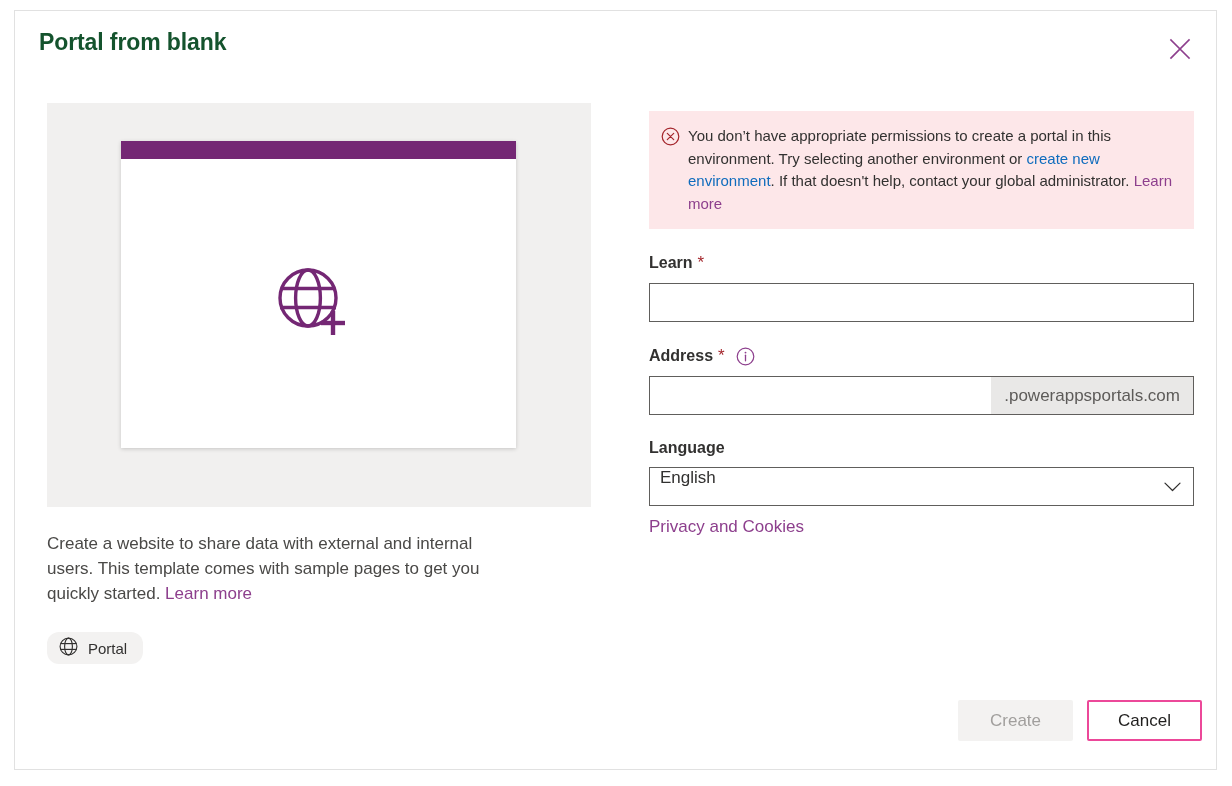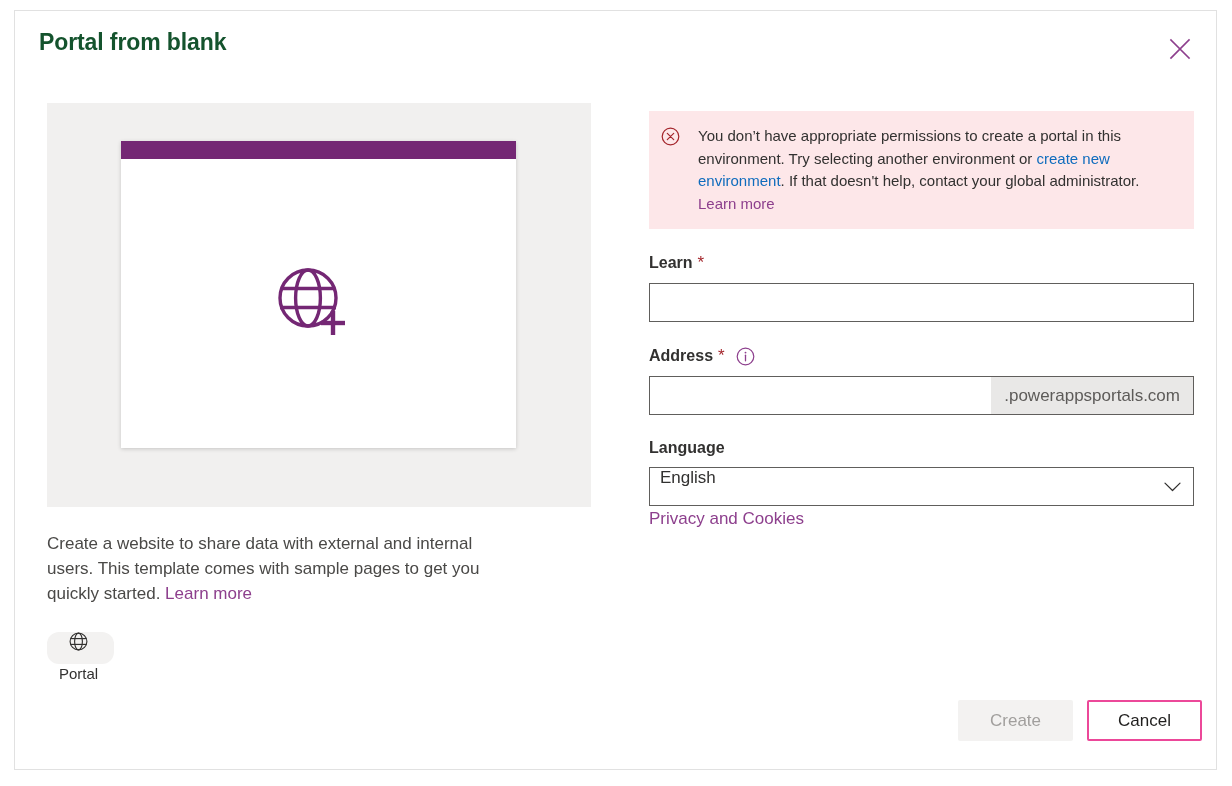--- a/index.html
+++ b/index.html
@@ -89,39 +89,38 @@
   .tag-chip {
     margin-top: 26px;
     display: inline-flex;
     align-items: center;
     gap: 10px;
     height: 32px;
     padding: 0 16px 0 12px;
     background: #f3f2f1;
     border-radius: 12px;
     cursor: default;
-    flex-direction: column;
   }
   .tag-chip .chip-label {
     font-size: 15px;
     color: #323130;
   }
 
   
   .right-pane {
     position: absolute;
     left: 634px; top: 100px;
     width: 545px;
   }
 
   .error-banner {
     display: flex;
     background: #fde7e9;
     padding: 14px 14px 14px 12px;
-    gap: 18px;
+    gap: 8px;
     width: 545px;
   }
   .error-banner .banner-icon { flex: 0 0 auto; padding-top: 2px; }
   .error-banner .banner-text {
     font-size: 15px;
     line-height: 22.5px;
     color: #323130;
   }
   .error-banner .env-link {
     color: #0f6cbd;
@@ -224,21 +223,21 @@
     color: #3b3a39;
   }
   .legal-text a,
   .privacy-link {
     color: #8d3f8d;
     text-decoration: none;
     cursor: pointer;
   }
   .privacy-link {
     display: inline-block;
-    margin-top: 3px;
+    margin-top: 11px;
     font-size: 17px;
   }
 
   
   .dialog-footer {
     position: absolute;
     right: 14px; bottom: 28px;
     display: flex;
     gap: 14px;
   }

